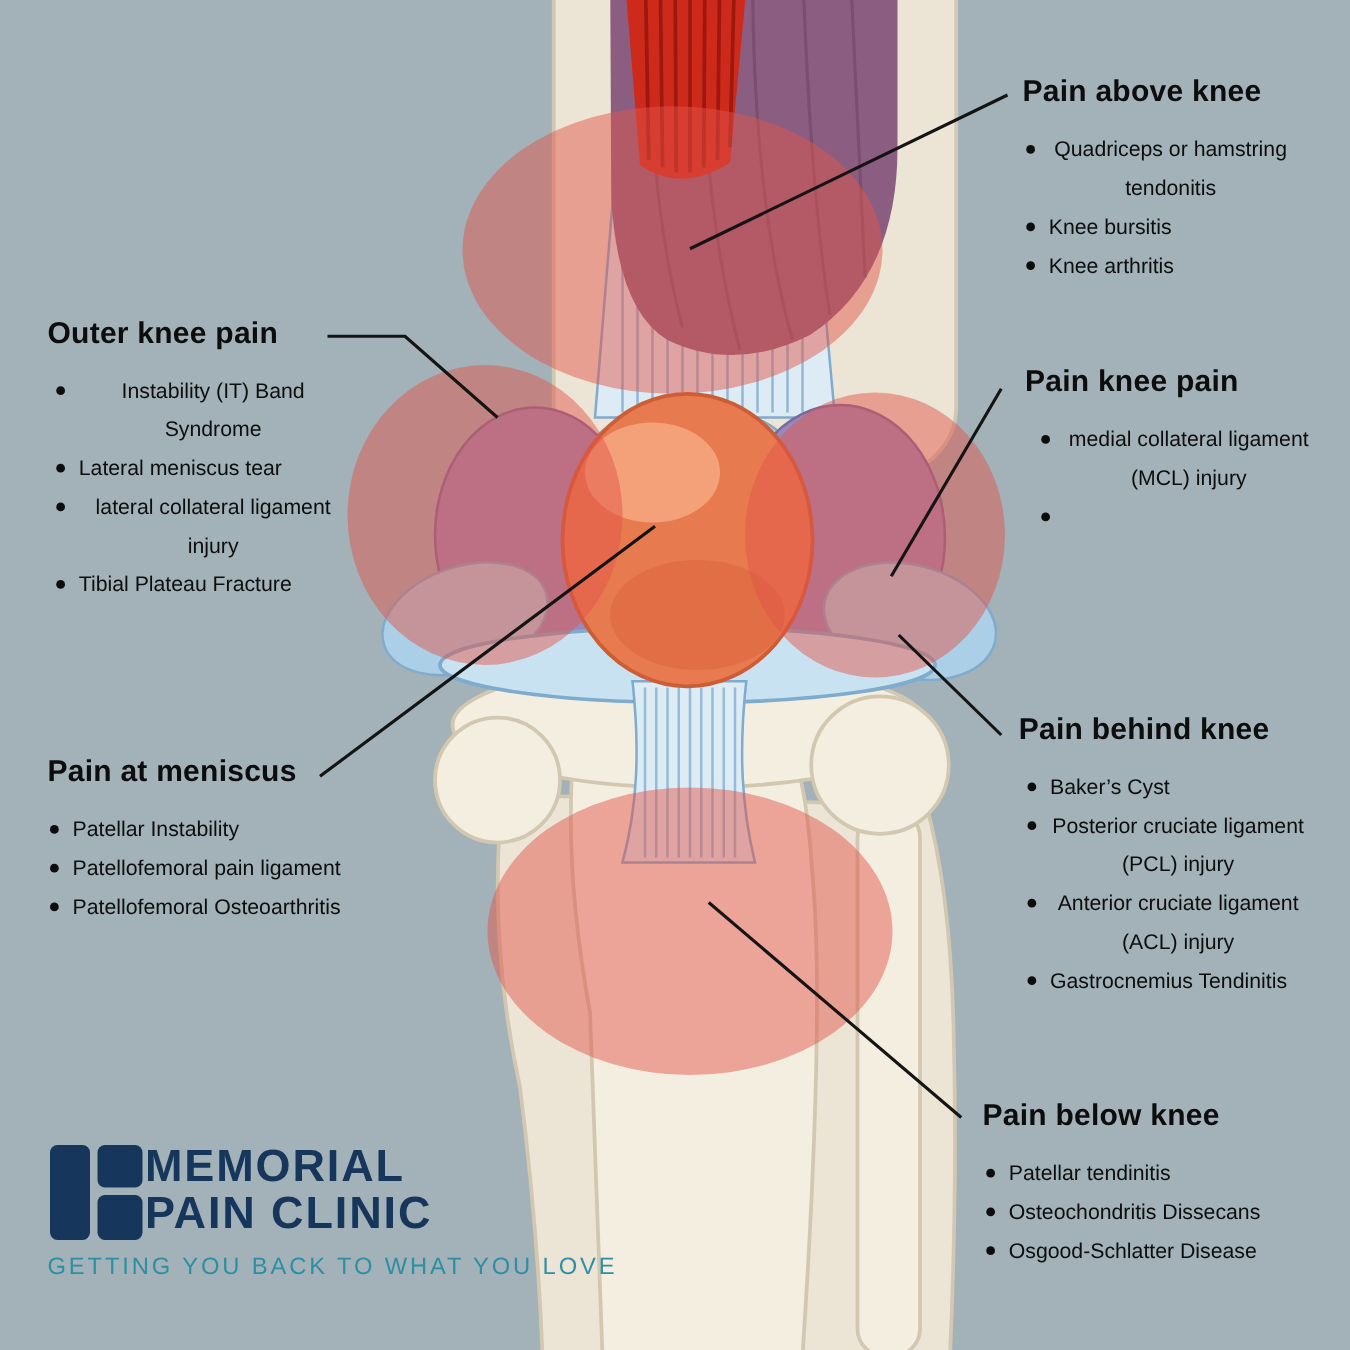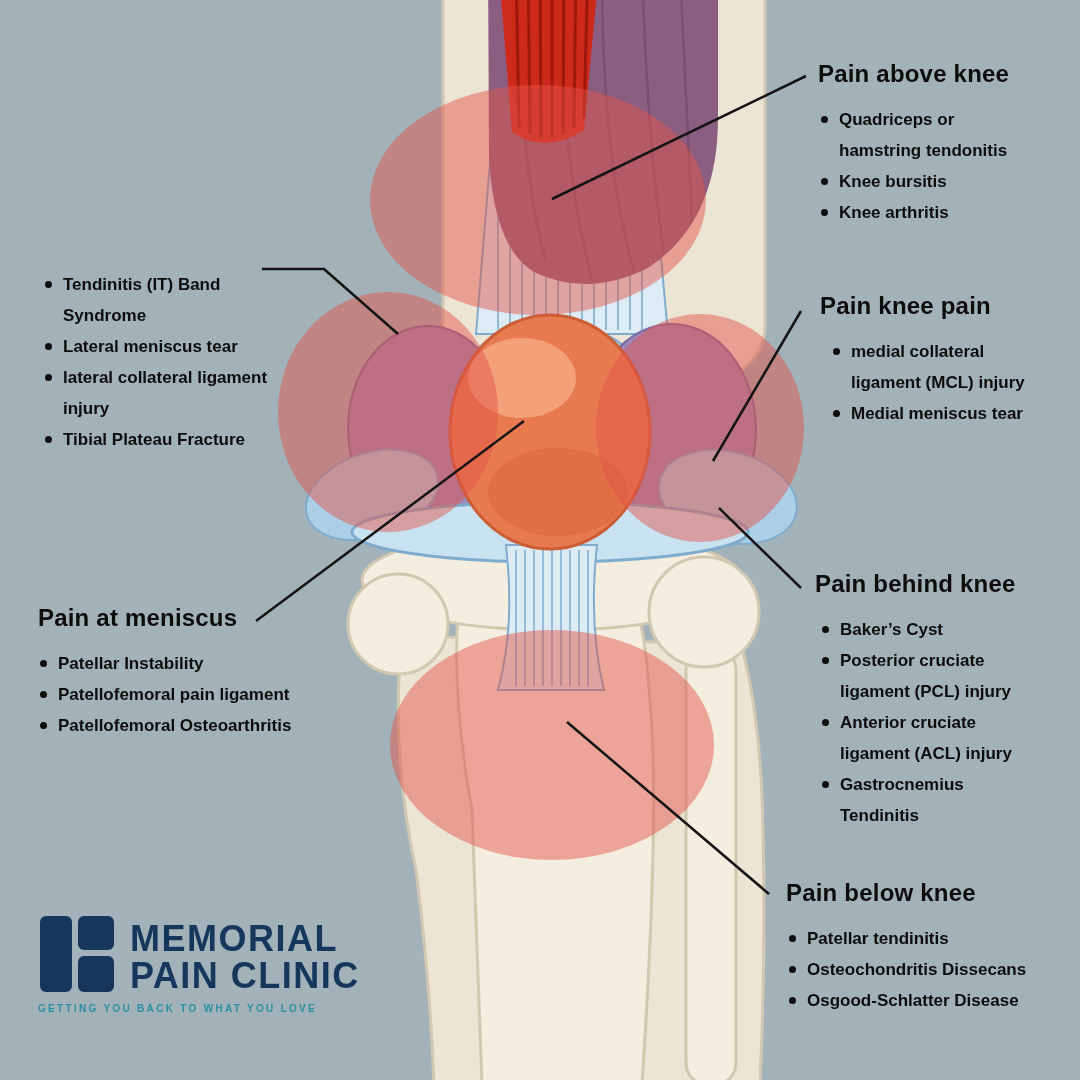--- a/index.html
+++ b/index.html
@@ -17,36 +17,36 @@
   
   .f-bone{fill:var(--bone); stroke:var(--bone-stroke); stroke-width:3;}
   .f-bone2{fill:var(--bone-light); stroke:var(--bone-stroke); stroke-width:3;}
   .pain{fill:var(--pain-red); opacity:.48;}
   .ptr{stroke:var(--line); stroke-width:2.5; fill:none;}
 
   
   .lb{position:absolute; color:var(--text);}
   .lb h2{margin:0; font-size:24px; font-weight:bold; white-space:nowrap; letter-spacing:.2px;}
   .lb ul{list-style:none; margin:16px 0 0 0; padding:0;}
-  .lb li{display:flex; gap:11px; font-size:17px; font-weight:bold; line-height:31px;}
+  .lb li{display:flex; gap:11px; font-size:17px; font-weight:normal; line-height:31px;text-align:center;}
   .lb .dot{flex:0 0 7px; width:7px; height:7px; border-radius:50%; background:var(--text); margin-top:12px;}
 
   .lb-above{left:818px; top:60px;}  .lb-above ul{width:213px; margin-left:3px;}
   .lb-outer{left:38px;  top:253px;} .lb-outer ul{width:233px; margin-left:7px;}
   .lb-inner{left:820px; top:292px;} .lb-inner ul{width:218px; margin-left:13px;}
   .lb-behind{left:815px;top:570px;} .lb-behind ul{width:223px; margin-left:7px;}
   .lb-kneecap{left:38px;top:604px;} .lb-kneecap ul{width:318px; margin-left:2px;}
   .lb-below{left:786px; top:879px;} .lb-below ul{width:298px; margin-left:3px;}
 
   
   .logo{position:absolute; left:38px; top:914px;}
-  .logo-row{display:flex; align-items:flex-end; gap:14px;}
+  .logo-row{display:flex; align-items:flex-start; }
   .logo-icon{display:block;}
   .logo-name{font-size:36px; line-height:37px; font-weight:bold; color:var(--navy); letter-spacing:1.5px;}
-  .logo-tagline{margin-top:9px; font-size:10px; font-weight:bold; color:var(--teal); letter-spacing:2.3px; white-space:nowrap;}
+  .logo-tagline{margin-top:9px; font-size:19px; font-weight:normal; color:var(--teal); letter-spacing:2.3px; white-space:nowrap;text-align:right;}
 </style>
 </head>
 <body>
 
 <div class="canvas">
 
   <svg class="knee" width="1080" height="1080" viewBox="0 0 1080 1080">
 
     <rect class="f-bone" x="443" y="-60" width="322" height="440" rx="55"></rect>
     <ellipse class="f-bone" cx="553" cy="420" rx="190" ry="75"></ellipse>
@@ -158,24 +158,25 @@
           <span>Knee bursitis</span>
         </li>
       <li>
           <span class="dot"></span>
           <span>Knee arthritis</span>
         </li>
     </ul>
   </div>
 
   <div class="lb lb-outer">
-    <ul>
-      <li>
-          <span class="dot"></span>
-          <span>Tendinitis (IT) Band Syndrome</span>
+    <h2>Outer knee pain</h2>
+    <ul>
+      <li>
+          <span class="dot"></span>
+          <span>Instability (IT) Band Syndrome</span>
         </li>
       <li>
           <span class="dot"></span>
           <span>Lateral meniscus tear</span>
         </li>
       <li>
           <span class="dot"></span>
           <span>lateral collateral ligament injury</span>
         </li>
       <li>
@@ -187,21 +188,20 @@
 
   <div class="lb lb-inner">
     <h2>Pain knee pain</h2>
     <ul>
       <li>
           <span class="dot"></span>
           <span>medial collateral ligament (MCL) injury</span>
         </li>
       <li>
           <span class="dot"></span>
-          <span>Medial meniscus tear</span>
         </li>
     </ul>
   </div>
 
   <div class="lb lb-behind">
     <h2>Pain behind knee</h2>
     <ul>
       <li>
           <span class="dot"></span>
           <span>Baker’s Cyst</span>

